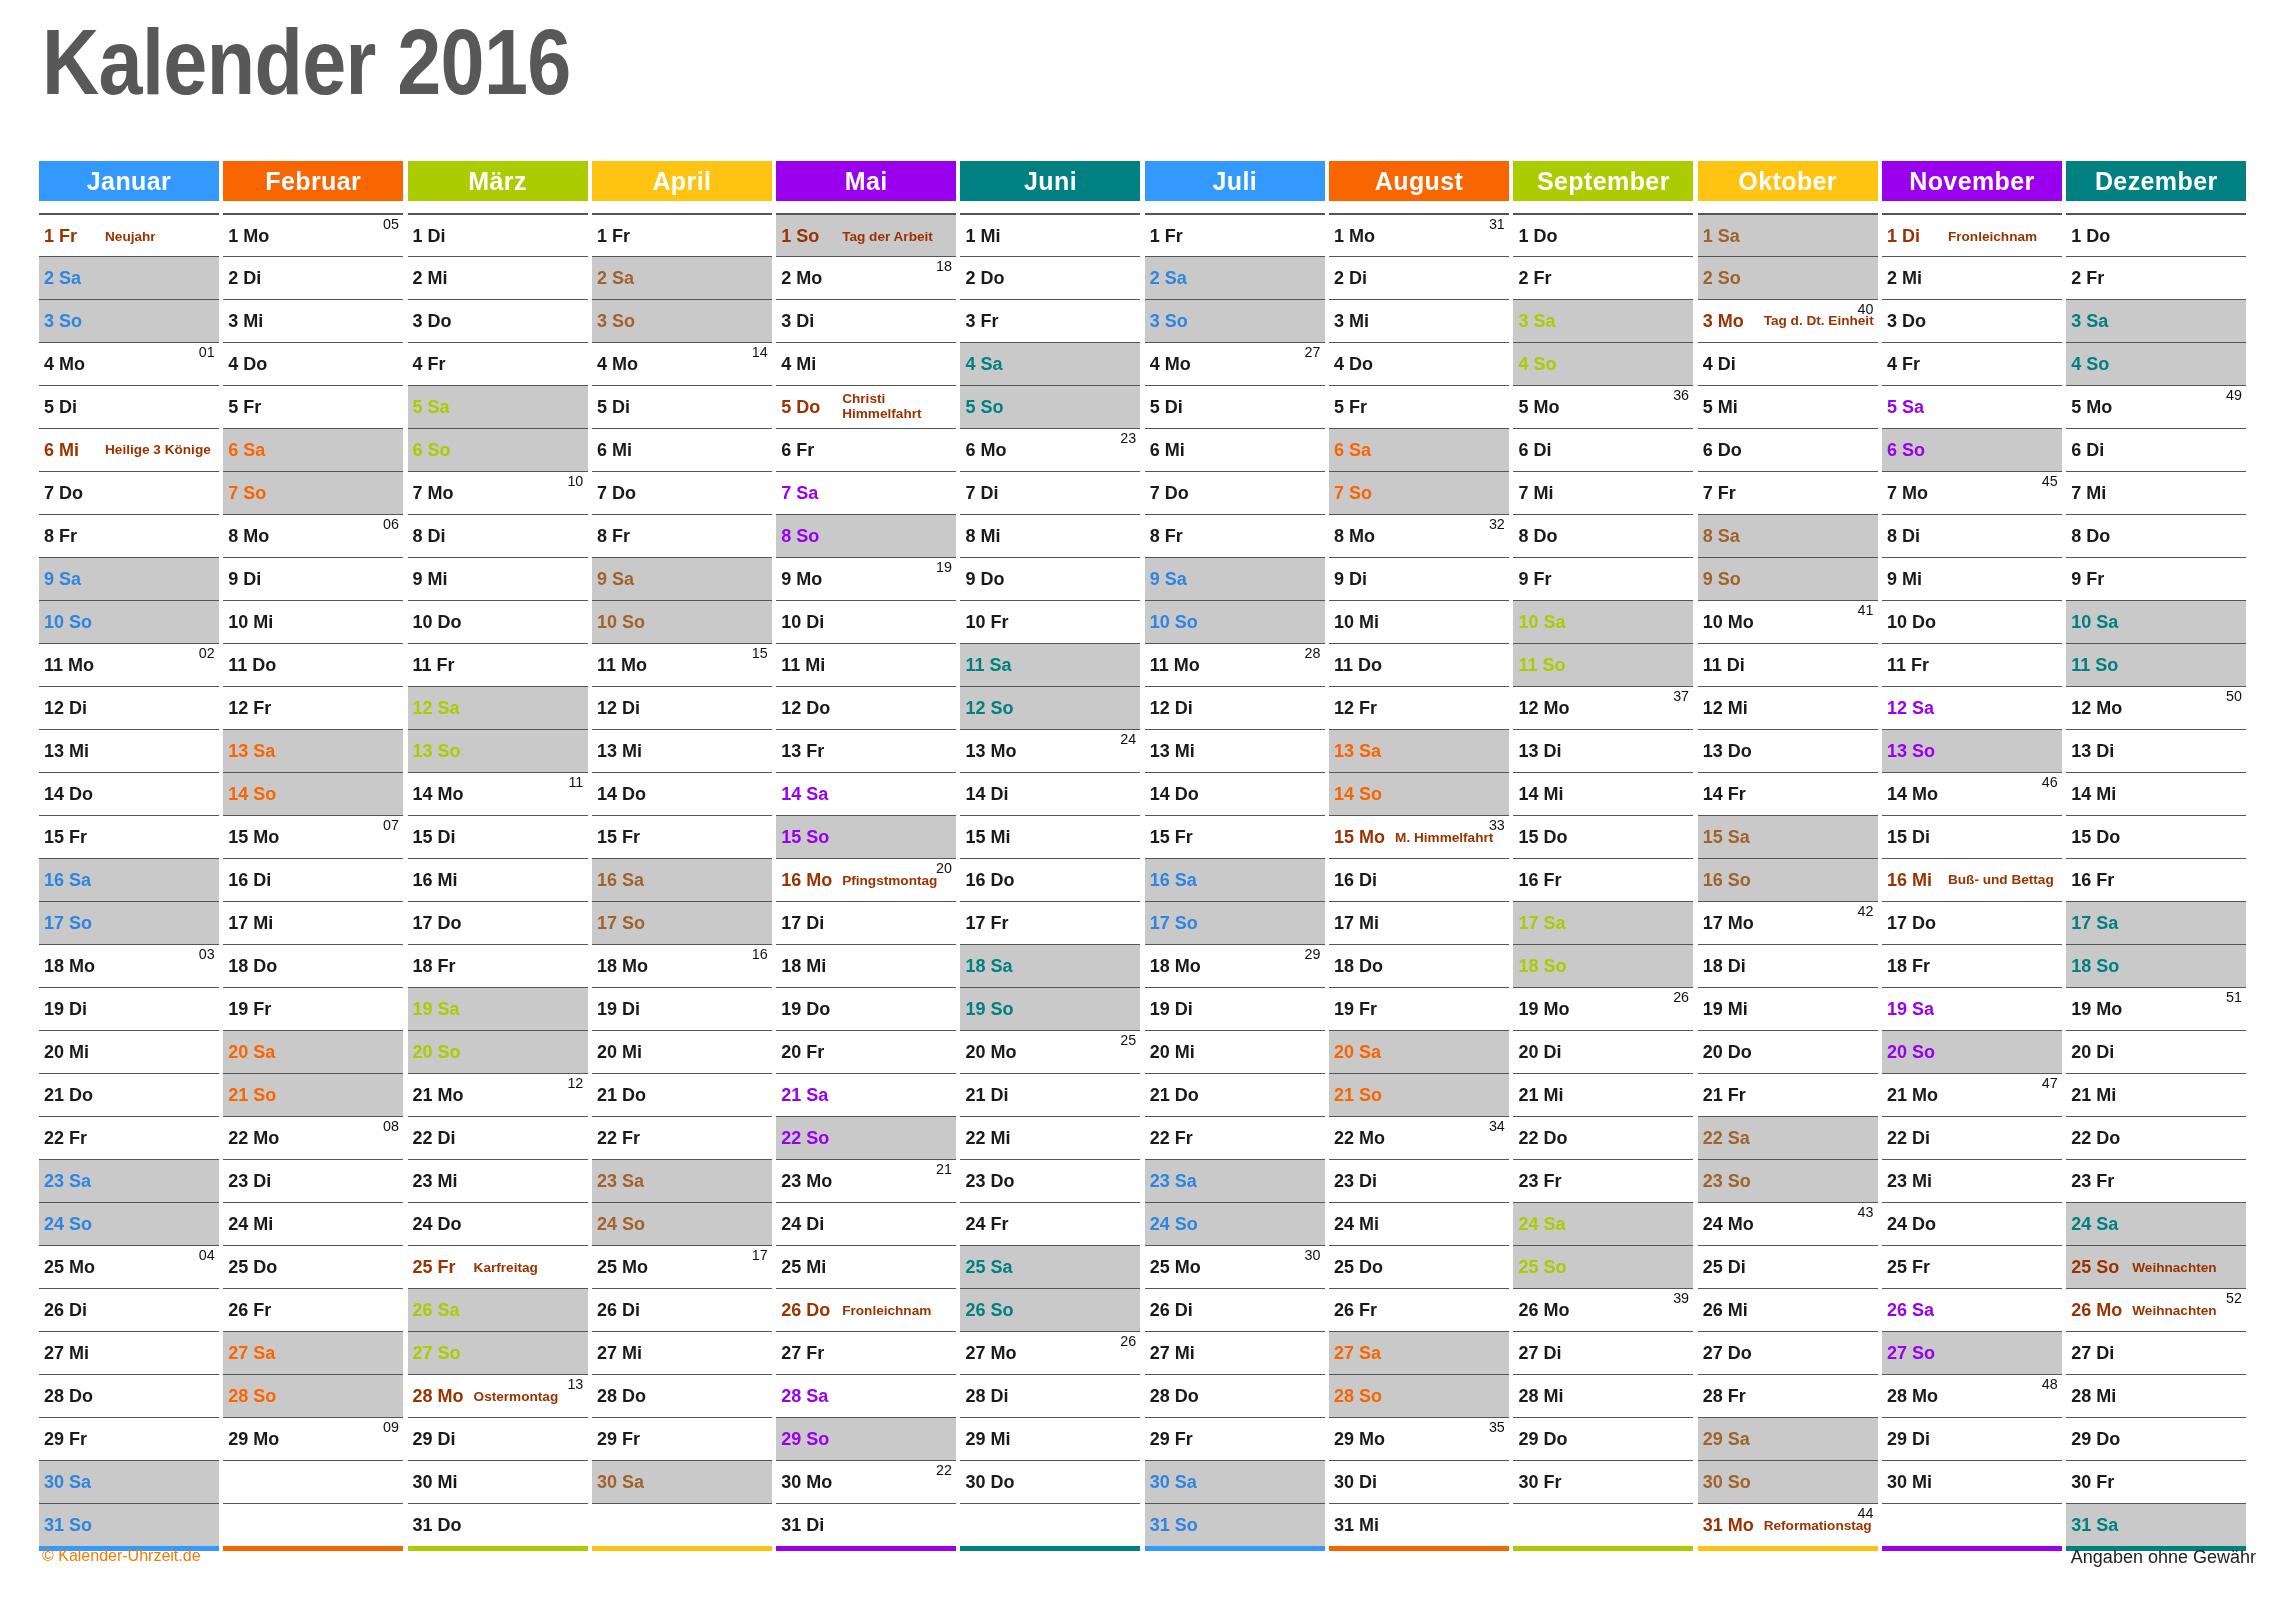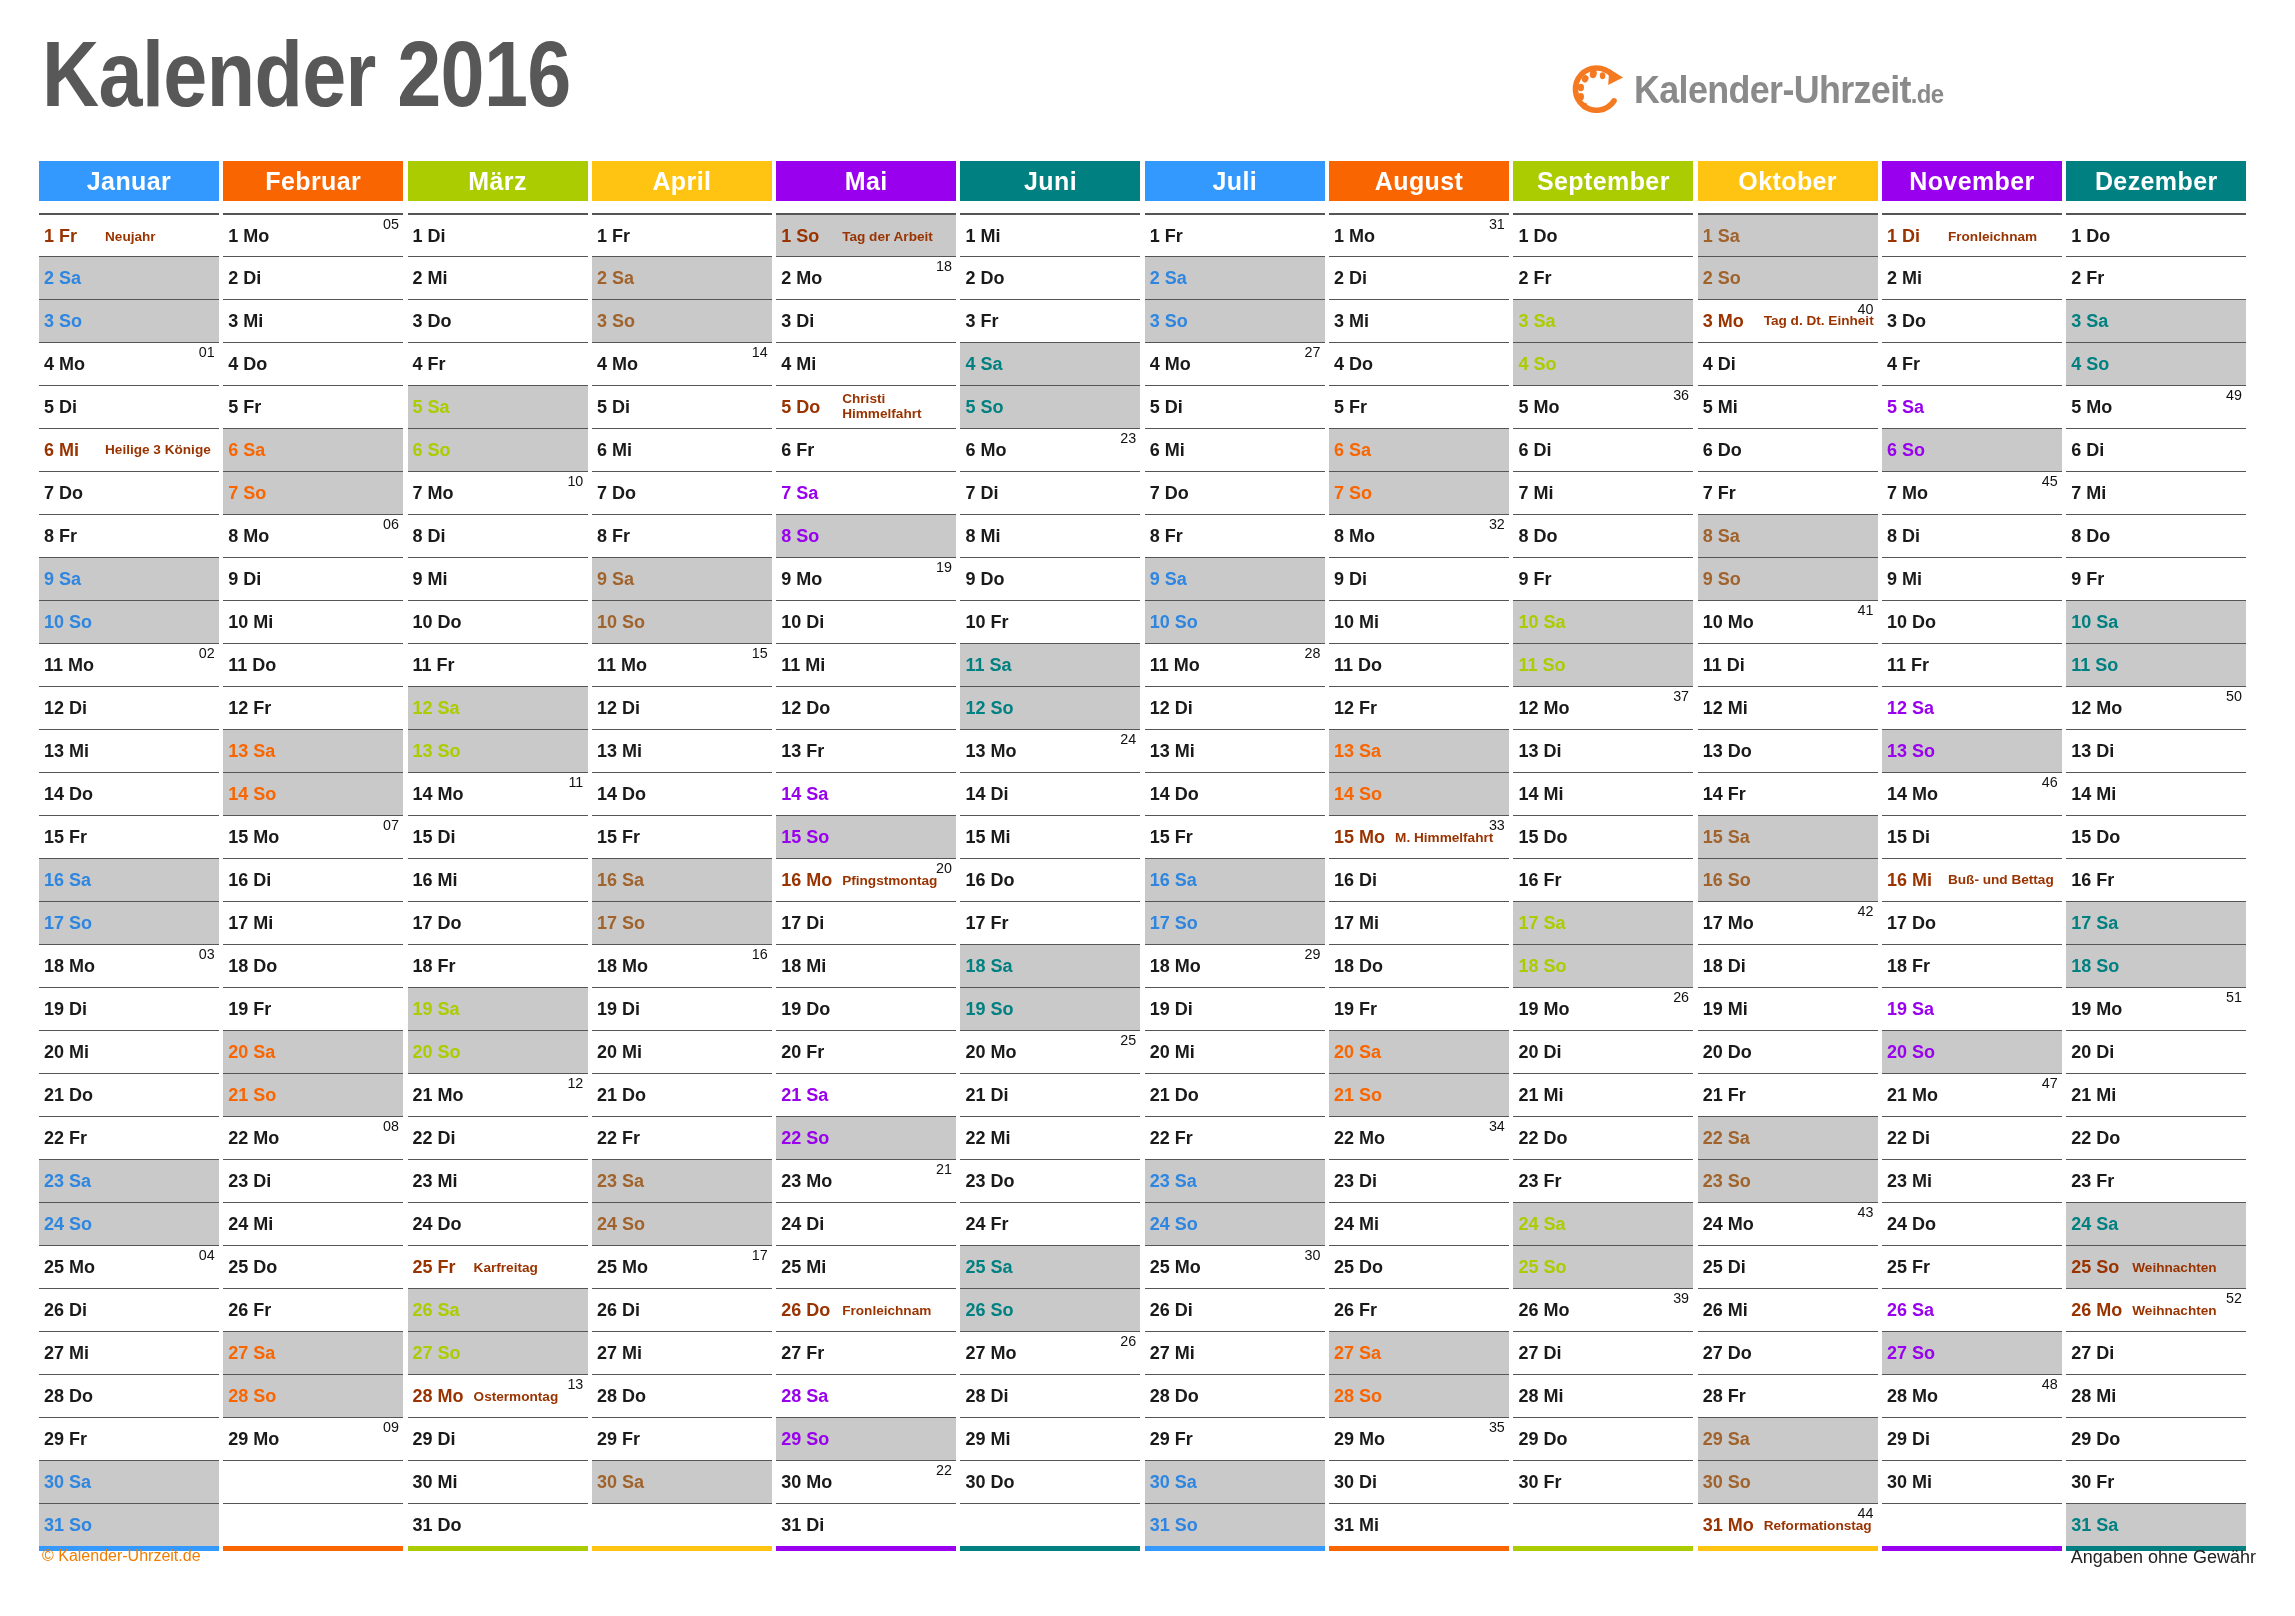--- a/index.html
+++ b/index.html
@@ -1,21 +1,21 @@
 <!DOCTYPE html>
 <html style="font-size:11.5px"><head>
 <meta charset="utf-8">
 <style>
   html,body{margin:0;padding:0;background:#fff;}
   body{width:2295px;height:1617px;font-family:"Liberation Sans",sans-serif;position:relative;overflow:hidden;}
 
   .page{position:absolute;left:0;top:0;width:2295px;height:1617px;}
 
   
-  .top{position:absolute;left:0;top:12px;width:1999px;height:149px;}
+  .top{position:absolute;left:0;top:0;width:1999px;height:149px;}
   .title{position:absolute;left:42px;top:16px;font-size:92px;line-height:1;font-weight:bold;color:#585858;letter-spacing:-0.7px;font-family:"Liberation Sans",sans-serif;transform:scaleX(0.86);transform-origin:left top;white-space:nowrap;}
 
   .logo{position:absolute;right:29px;top:47px;display:flex;align-items:center;gap:5.7px;}
   .logo-mark{width:62px;height:62px;position:relative;flex:none;}
   .logo-text{font-size:39px;font-weight:bold;color:#8a8a8a;letter-spacing:-0.7px;white-space:nowrap;transform:scaleX(0.92);transform-origin:left center;}
   .logo-text .tld{font-size:26px;}
 
   
   .grid{position:absolute;left:39px;top:161px;width:2217px;display:flex;gap:4.3px;}
   .mcol{width:180px;flex:none;display:flex;flex-direction:column;gap:12px;}
@@ -40,35 +40,20 @@
   .footR{position:absolute;right:39px;top:1547px;font-size:18px;color:#222;white-space:nowrap;}
 </style>
 </head>
 <body>
 
 <div class="page">
 
   <div class="top">
     <div class="title">Kalender 2016</div>
 
-    <div class="logo">
-      <div class="logo-mark">
-        <svg viewBox="0 0 100 100" width="62" height="62" aria-hidden="true">
-          <path d="M78 30 A34 34 0 1 0 74 72" fill="none" stroke="#F47920" stroke-width="9" stroke-linecap="round" transform="rotate(-10 50 50)"></path>
-          <polygon points="70,16 92,30 68,42" fill="#F47920"></polygon>
-          <ellipse cx="44" cy="24" rx="5.5" ry="7" fill="#F47920" transform="rotate(15 44 24)"></ellipse>
-          <ellipse cx="59" cy="27" rx="4.5" ry="5.5" fill="#F47920"></ellipse>
-          <ellipse cx="31" cy="32" rx="5" ry="6" fill="#F47920" transform="rotate(30 31 32)"></ellipse>
-          <ellipse cx="24" cy="46" rx="5" ry="6" fill="#F47920"></ellipse>
-          <ellipse cx="24" cy="61" rx="5" ry="6" fill="#F47920"></ellipse>
-          <ellipse cx="30" cy="76" rx="4.5" ry="5.5" fill="#F47920"></ellipse>
-        </svg>
-      </div>
-      <div class="logo-text"><span>Kalender-Uhrzeit</span><span class="tld">.de</span></div>
-    </div>
   </div>
 
   <div class="grid" id="grid">
       <div class="mcol">
         <div class="mhead" style="background: rgb(51, 153, 255);">Januar</div>
         <div class="days" style="border-bottom-color: rgb(51, 153, 255);">
           <div class="row first">
             <div class="dlabel" style="color: rgb(153, 51, 0);">1 Fr</div>
             <div class="hol">Neujahr</div>
           </div>

